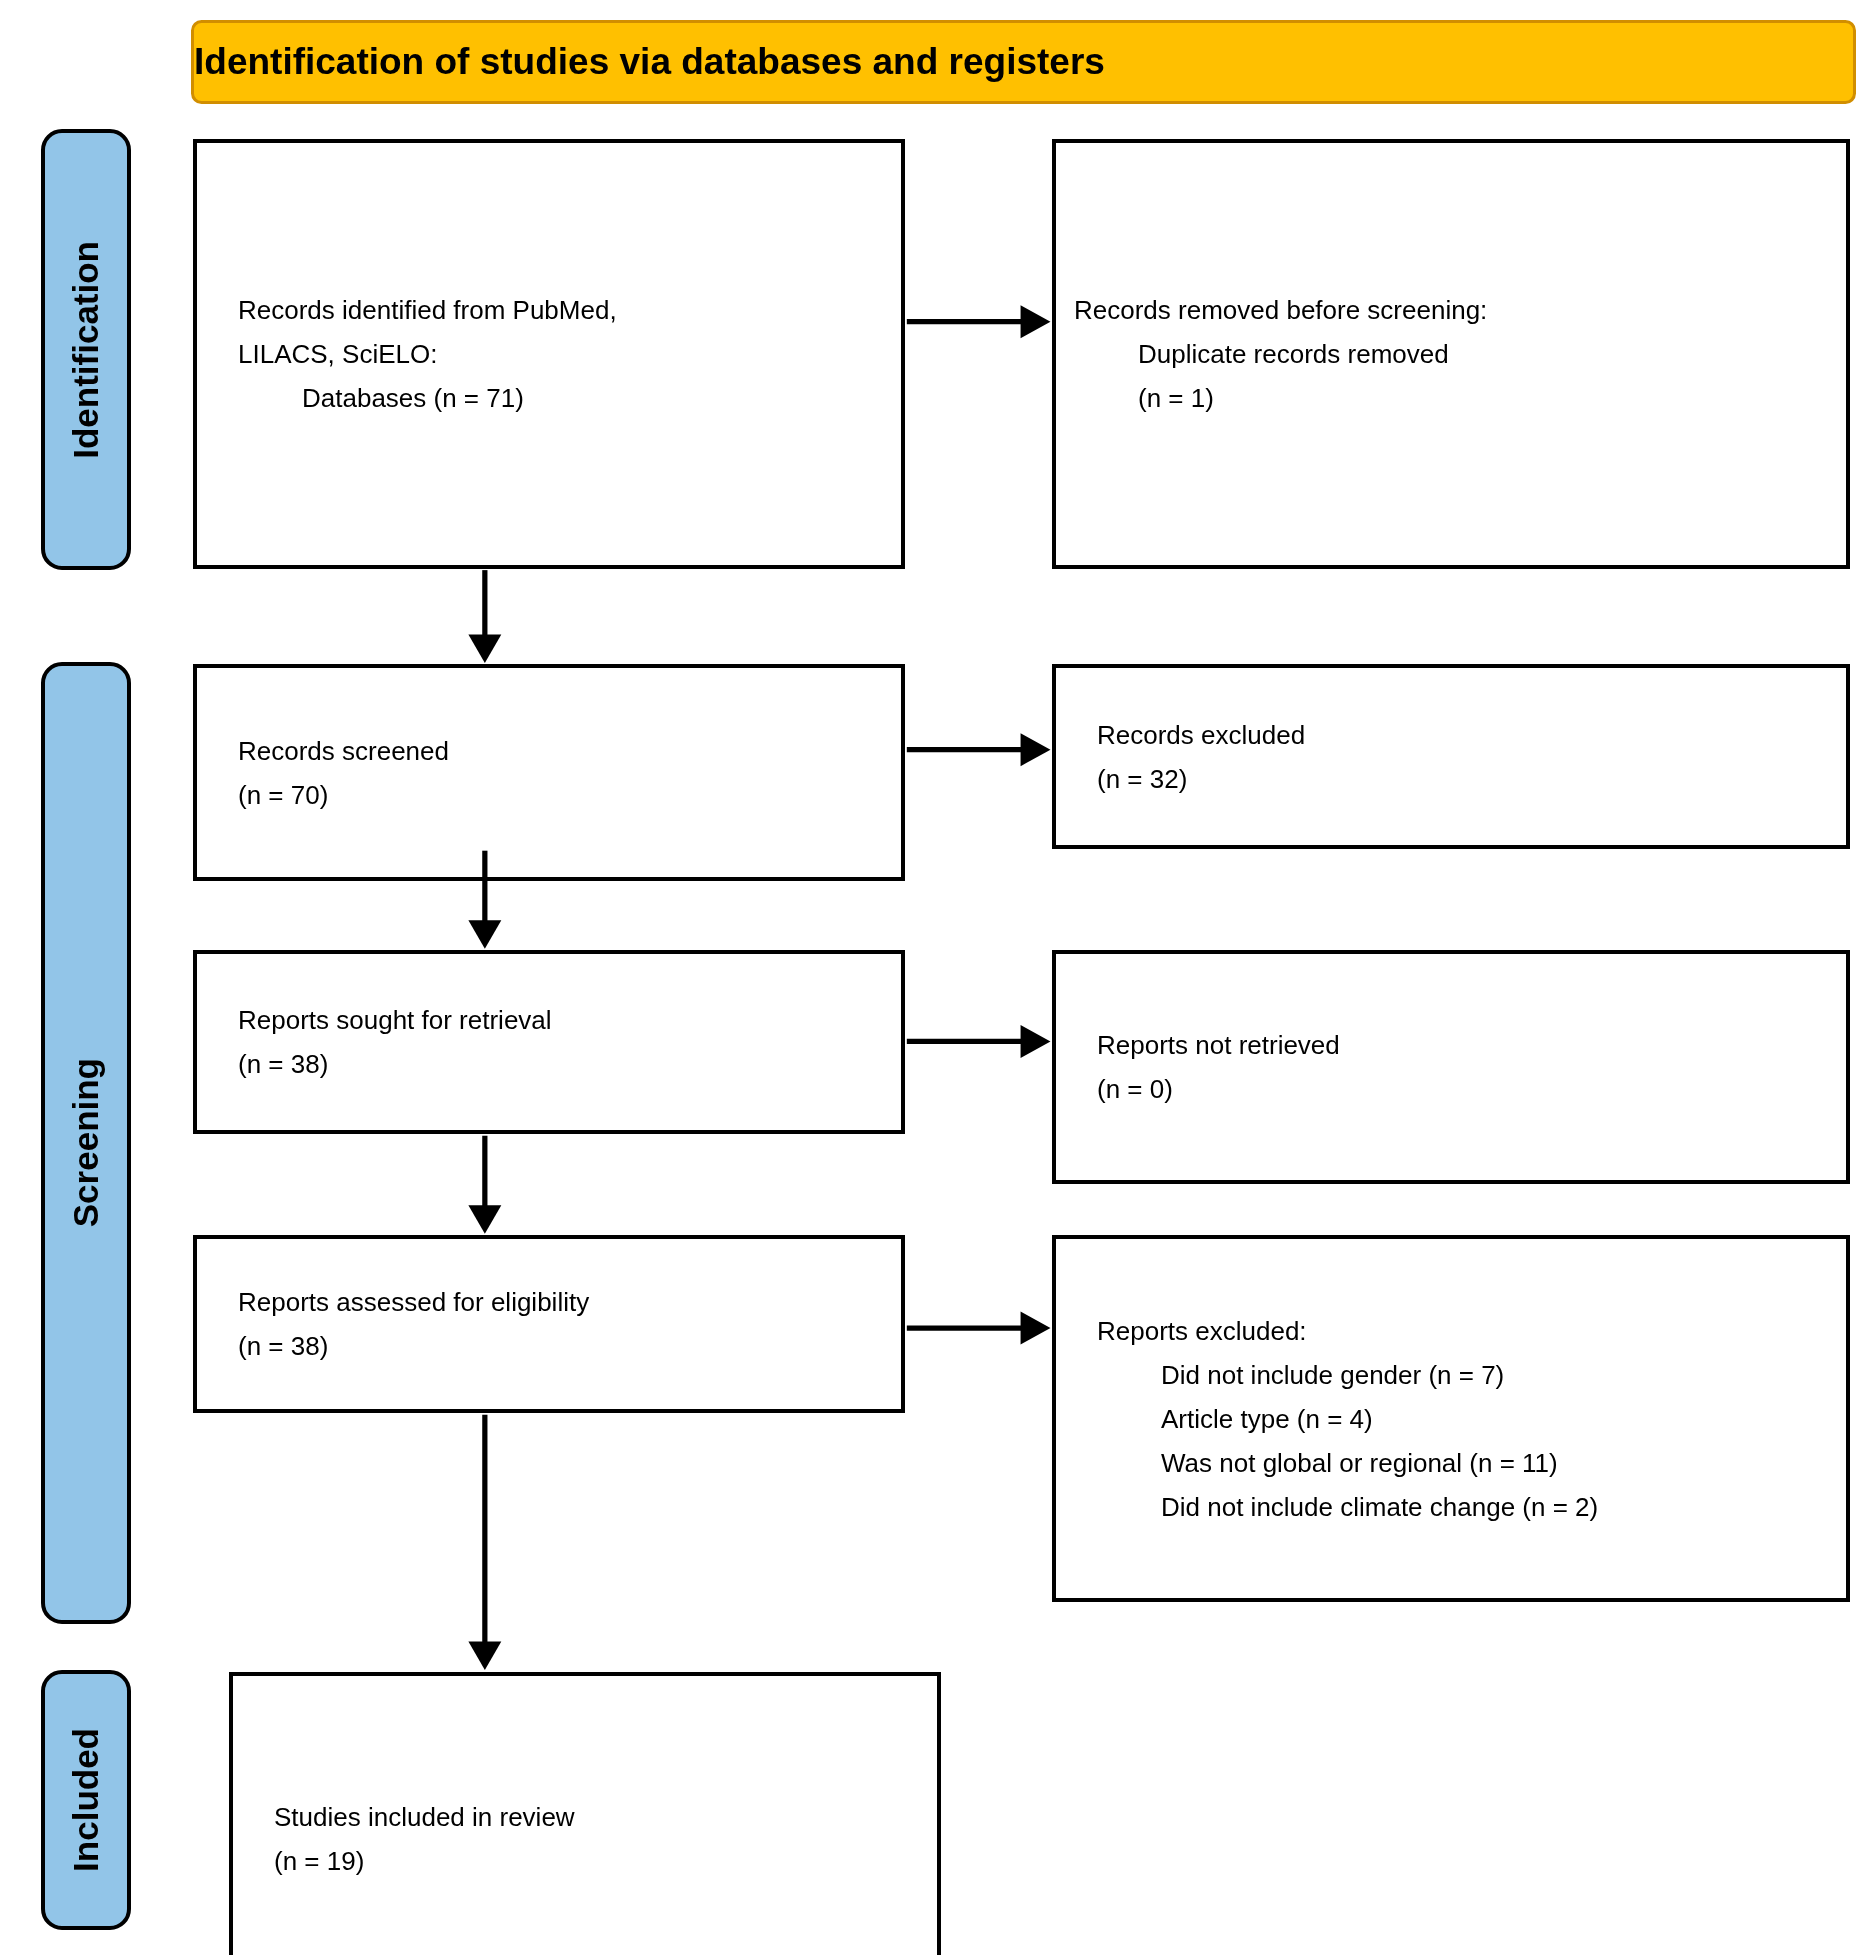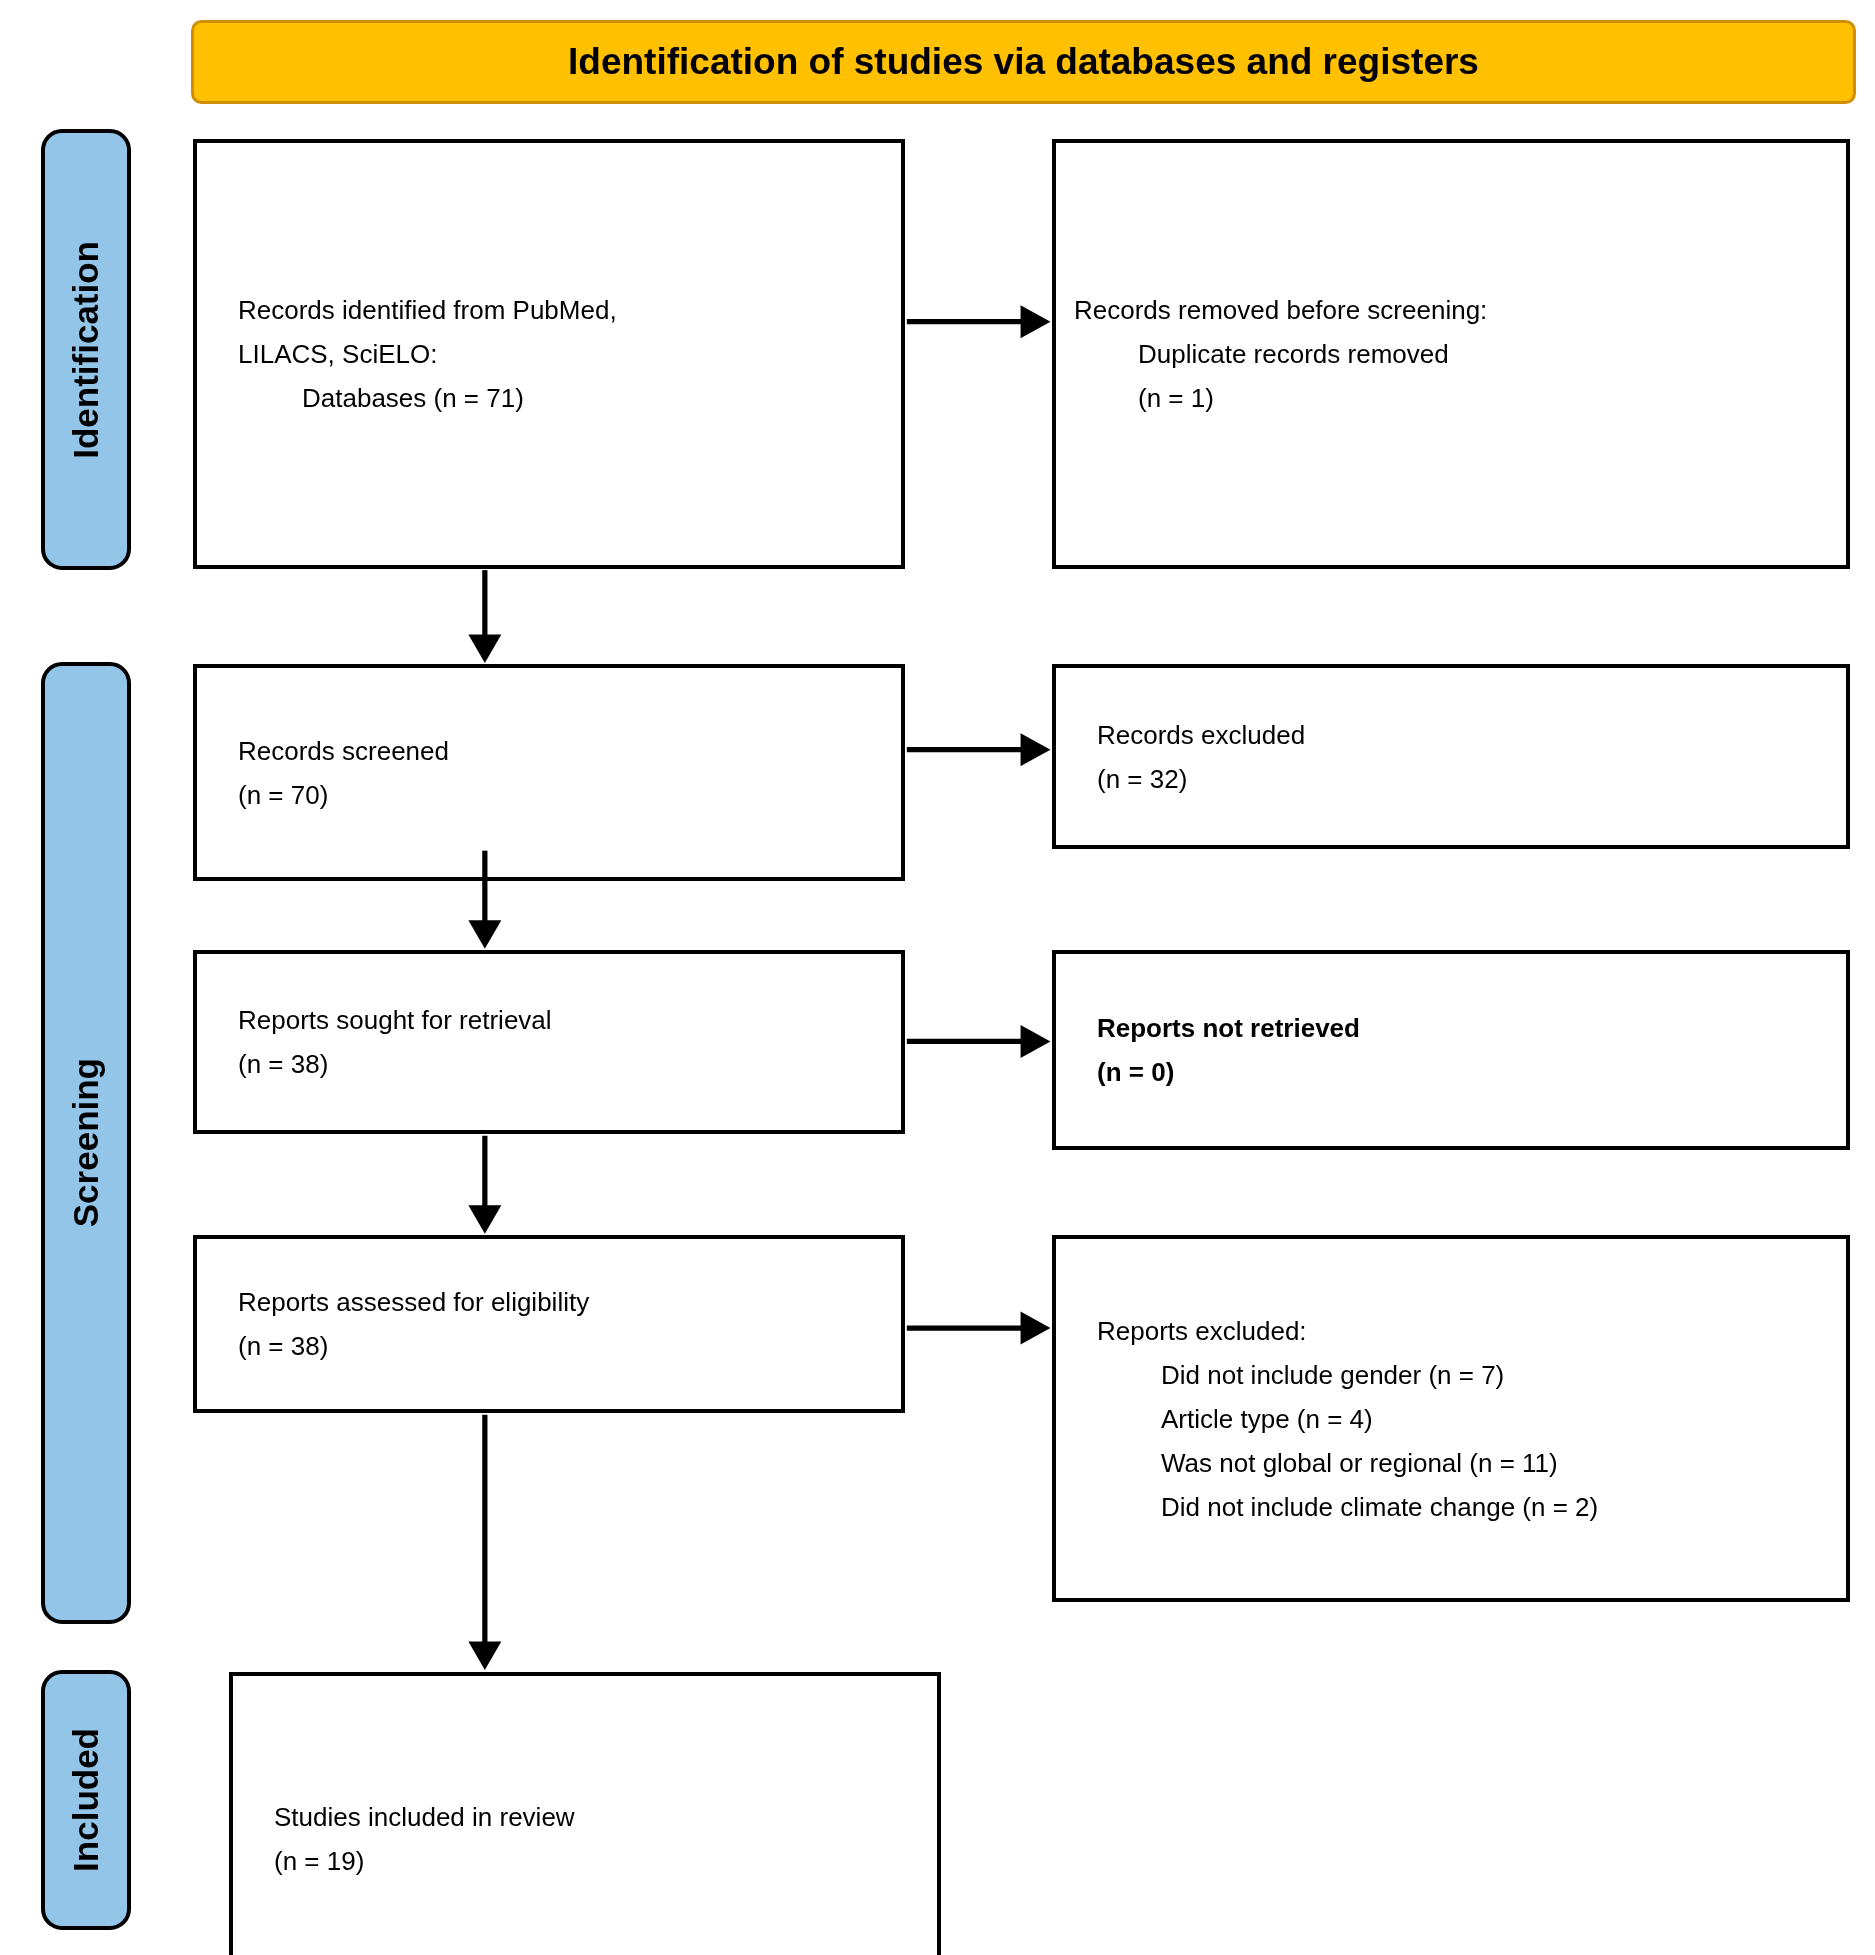--- a/index.html
+++ b/index.html
@@ -10,21 +10,21 @@
     font-family:"Liberation Sans", sans-serif;
     color:#000;
     overflow:hidden;
   }
   
   .banner{
     position:absolute;left:191px;top:19.5px;width:1665px;height:84px;
     background:var(--header-bg,#FFC000);
     border:3.7px solid var(--header-border,#D18E00);
     border-radius:10.5px;
-    display:flex;align-items:center;justify-content:center;
+    display:flex;align-items:center;justify-content:flex-start;
     box-sizing:border-box;
   }
   .banner span{font-size:37px;font-weight:bold;letter-spacing:0px;}
   
   .stage{
     position:absolute;left:41px;width:90px;
     background:var(--stage-bg,#92C5E8);
     border:4.5px solid #000;border-radius:21px;
     box-sizing:border-box;
     display:flex;align-items:center;justify-content:center;
@@ -48,21 +48,21 @@
   }
   .box .line{display:block;font-size:26px;line-height:44px;}
   .box .indent{padding-left:64px;}
   .col-left{left:193px;width:712px;}
   .col-right{left:1052px;width:798px;}
   .box-identified{top:139px;height:430px;}
   .box-removed{top:139px;height:430px;padding-left:18px;}
   .box-screened{top:664px;height:217px;}
   .box-excluded{top:664px;height:185px;}
   .box-sought{top:950px;height:184px;}
-  .box-notretrieved{top:950px;height:200px;font-weight:bold;}
+  .box-notretrieved{top:950px;height:234px;}
   .box-assessed{top:1235px;height:178px;}
   .box-reportsexcluded{top:1235px;height:367px;}
   .box-included{top:1672px;height:334px;margin-left:36px;}
   
   .arrows{position:absolute;left:0;top:0;width:1875px;height:1955px;pointer-events:none;}
   .arrows line{stroke:#000;stroke-width:7;}
   .arrows polygon{fill:#000;}
 </style>
 </head>
 <body>

